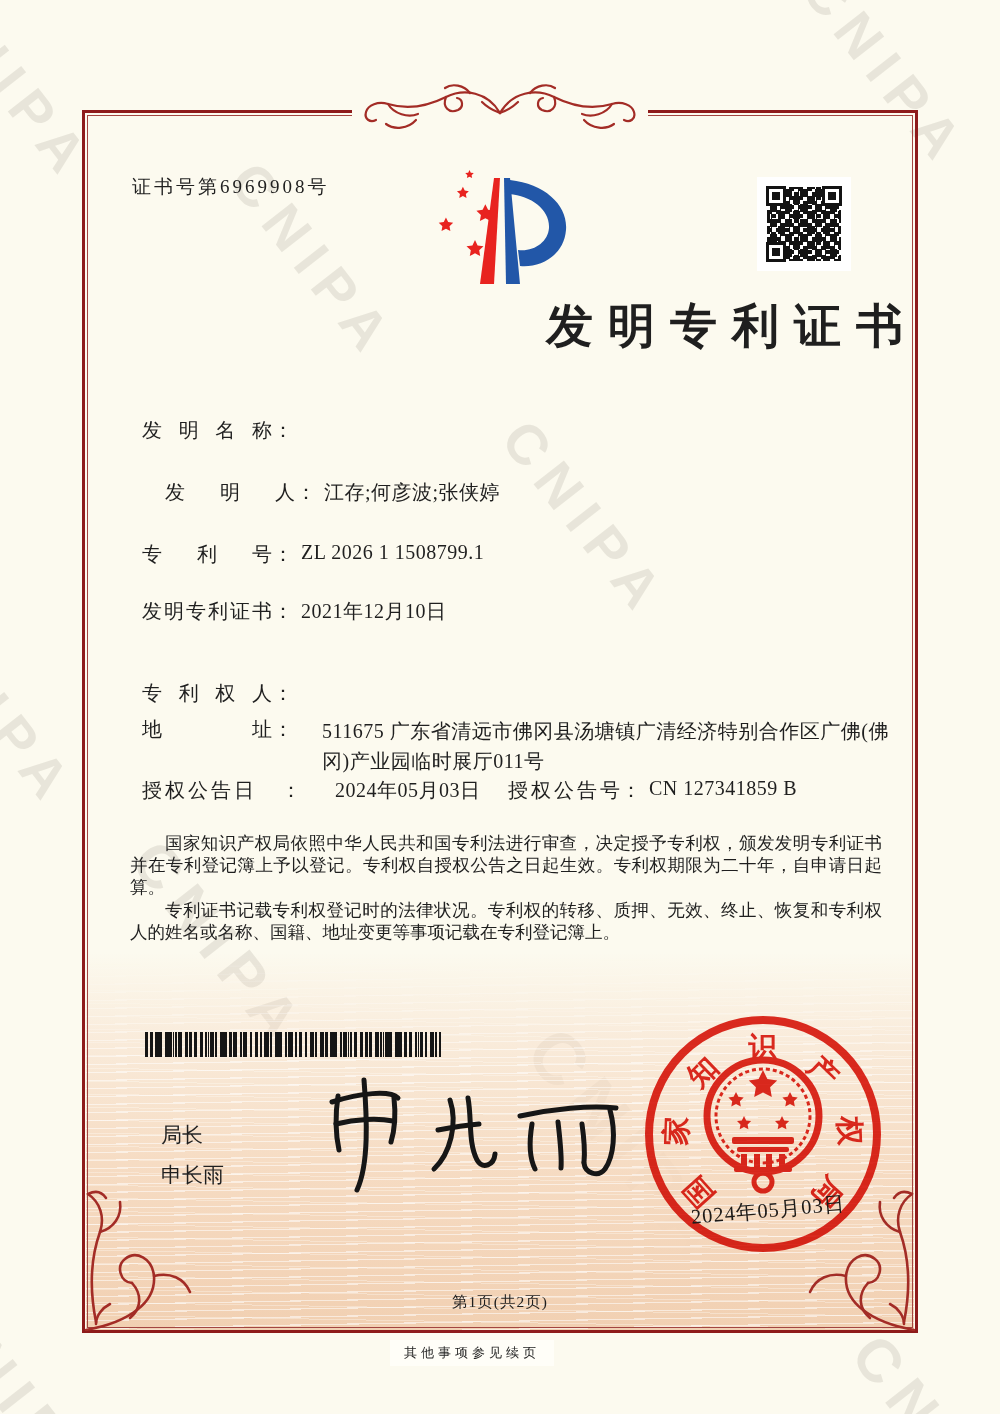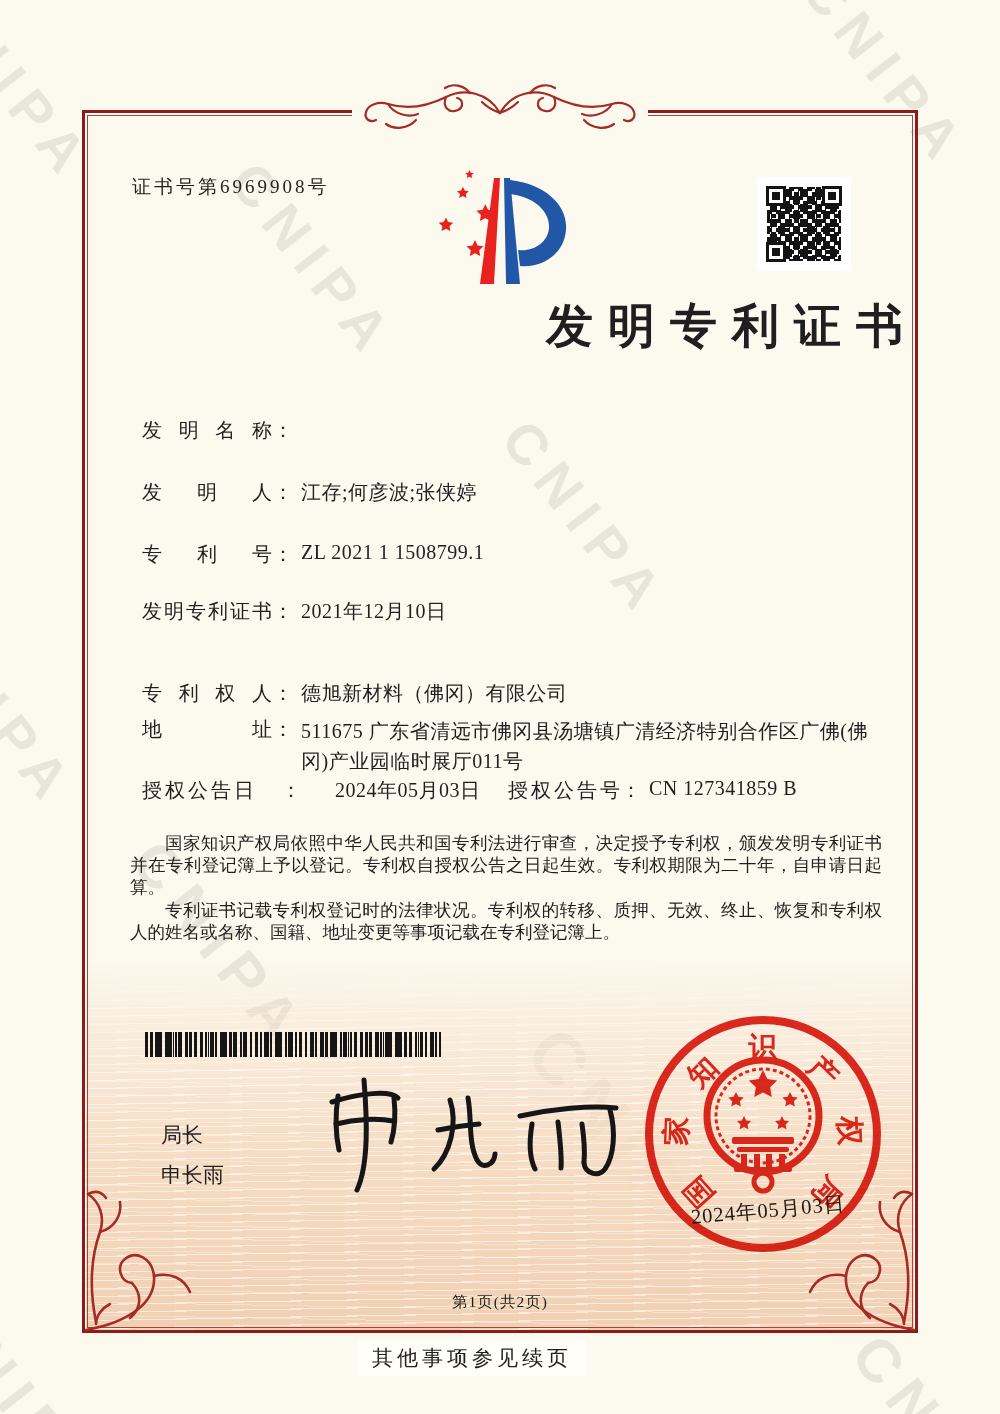--- a/index.html
+++ b/index.html
@@ -66,22 +66,22 @@
   .title{
     position:absolute; left:82px; top:295px; width:836px; z-index:5;
     text-align:right; font-size:47px; font-weight:bold; letter-spacing:15px;
     text-indent:15px;
   }
   
   .row{position:absolute; left:142px; z-index:5; display:flex; align-items:flex-start; font-size:20px;}
   .flabel{display:inline-block; width:130px; text-align:justify; text-align-last:justify; flex:none;}
   .fcolon{flex:none; margin:0 8px 0 1px;}
   .fvalue{letter-spacing:.5px;}
-  .r1{top:417px;} .r2{top:479px;} .r3{top:541px;} .r4{top:598px;} .r5{top:680px;}
-  .r6{top:716px;} .r6 .fvalue{width:585px; line-height:30px;}
+  .r1{top:417px;} .r2{top:479px;margin-left:23px;} .r3{top:541px;} .r4{top:598px;} .r5{top:680px;}
+  .r6{top:716px;} .r6 .fvalue{width:585px; line-height:30px;margin-left:21px;}
   .r7{top:777px; width:740px;gap:26px;}
   .pair2{position:absolute; left:366px; top:0; display:flex;}
   .pair2 .flabel{width:112px;}
   
   .body-text{
     position:absolute; left:130px; top:832px; width:752px; z-index:5;
     font-size:17.5px; line-height:22px; text-align:justify;
   }
   .body-text p{margin:0 0 1px 0; text-indent:2em;}
   
@@ -122,21 +122,21 @@
   
   .page-footer{
     position:absolute; left:82px; top:1292px; width:836px; z-index:5;
     text-align:center; font-size:15.5px; letter-spacing:1px;
   }
   .cont-note{
     position:absolute; left:0; top:1340px; width:944px; z-index:5; text-align:center;
   }
   .cont-note span{
     display:inline-block; background:#fffef8; padding:4px 14px;
-    font-size:21px; letter-spacing:4px;
+    font-size:13px; letter-spacing:4px;
   }
 </style>
 </head>
 <body>
 
 <div class="page">
 
   <div class="wm" style="left:-35px;top:-28px;">CNIPA</div>
   <div class="wm" style="left:840px;top:-42px;">CNIPA</div>
   <div class="wm" style="left:268px;top:150px;">CNIPA</div>
@@ -230,31 +230,30 @@
       <div class="fcolon">：</div>
   </div>
   <div class="row r2">
     <div class="flabel">发明人</div>
       <div class="fcolon">：</div>
     <div class="fvalue">江存;何彦波;张侠婷</div>
   </div>
   <div class="row r3">
     <div class="flabel">专利号</div>
       <div class="fcolon">：</div>
-    <div class="fvalue">ZL 2021 1 1508799.1</div>
+    <div class="fvalue">ZL 2026 1 1508799.1</div>
   </div>
   <div class="row r4">
     <div class="flabel">发明专利证书</div>
       <div class="fcolon">：</div>
     <div class="fvalue">2021年12月10日</div>
   </div>
   <div class="row r5">
     <div class="flabel">专利权人</div>
       <div class="fcolon">：</div>
-    <div class="fvalue">德旭新材料（佛冈）有限公司</div>
   </div>
   <div class="row r6">
     <div class="flabel">地址</div>
       <div class="fcolon">：</div>
     <div class="fvalue">511675 广东省清远市佛冈县汤塘镇广清经济特别合作区广佛(佛冈)产业园临时展厅011号</div>
   </div>
   <div class="row r7">
     <div class="flabel" style="width:112px">授权公告日</div>
       <div class="fcolon">：</div>
     <div class="fvalue">2024年05月03日</div>

